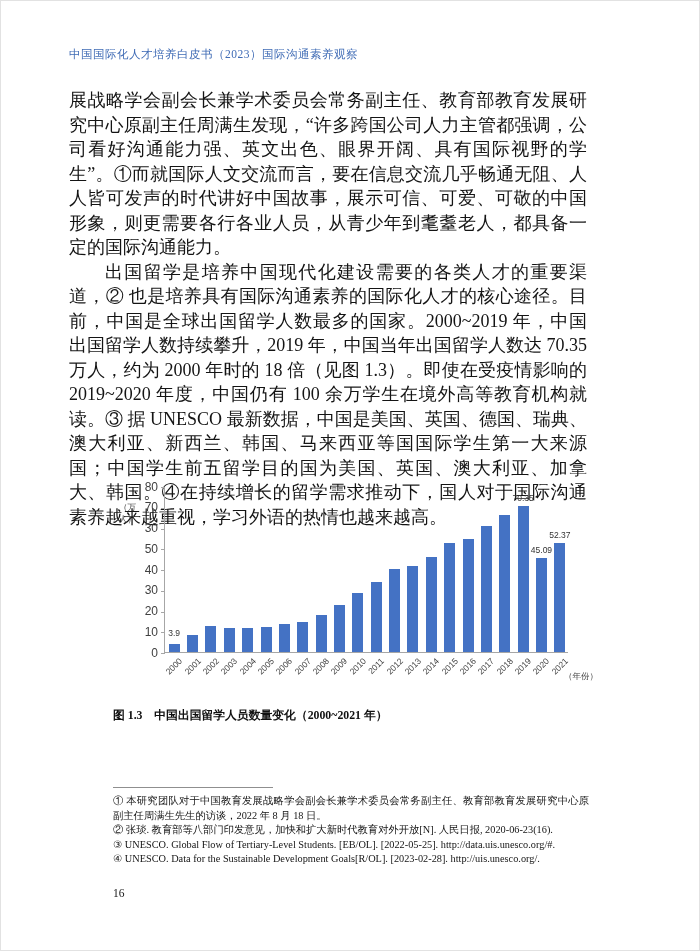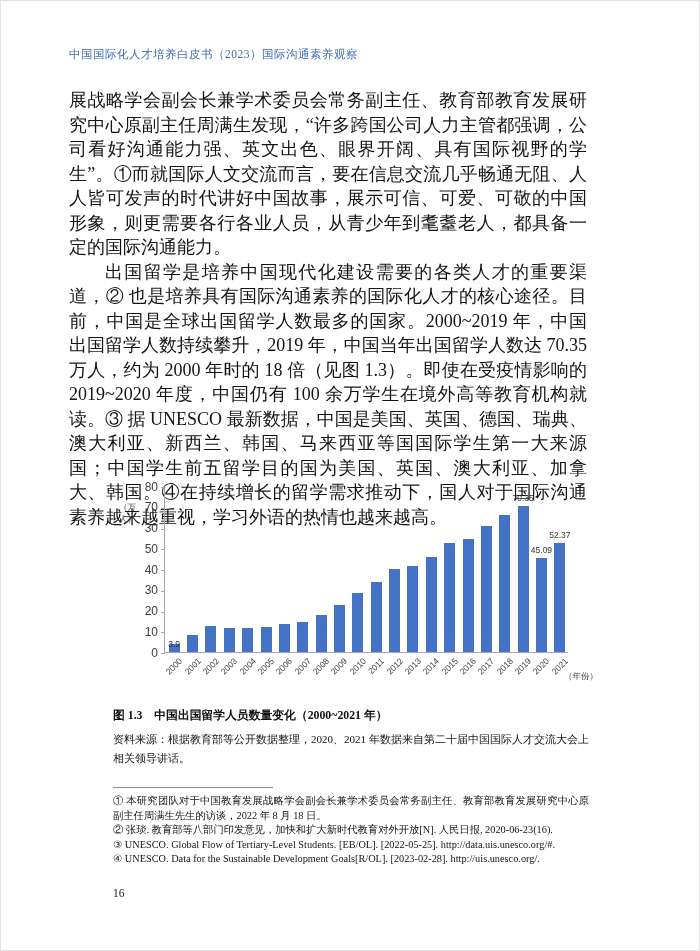--- a/index.html
+++ b/index.html
@@ -82,21 +82,21 @@
           <div class="ytick-label" style="top: 77.5px;">40</div>
           <div class="ytick-mark" style="top: 62.25px;"></div>
           <div class="ytick-label" style="top: 56.75px;">50</div>
           <div class="ytick-mark" style="top: 41.5px;"></div>
           <div class="ytick-label" style="top: 36px;">30</div>
           <div class="ytick-mark" style="top: 20.75px;"></div>
           <div class="ytick-label" style="top: 15.25px;">70</div>
           <div class="ytick-mark" style="top: 0px;"></div>
           <div class="ytick-label" style="top: -5.5px;">80</div>
           <div class="bar" style="left: 3.68182px; height: 8.1px; background: rgb(68, 114, 196);"></div>
-          <div class="bar-label" style="left: 9.18182px; bottom: 3px; margin-top: 42px;">3.9</div>
+          <div class="bar-label" style="left: 9.18182px; bottom: 14px; margin-top: 42px;">3.9</div>
           <div class="xtick-label" style="left: 12.1818px;">2000</div>
           <div class="bar" style="left: 22.0455px; height: 17.4px; background: rgb(68, 114, 196);"></div>
           <div class="xtick-label" style="left: 30.5455px;">2001</div>
           <div class="bar" style="left: 40.4091px; height: 25.9px; background: rgb(68, 114, 196);"></div>
           <div class="xtick-label" style="left: 48.9091px;">2002</div>
           <div class="bar" style="left: 58.7727px; height: 24.3px; background: rgb(68, 114, 196);"></div>
           <div class="xtick-label" style="left: 67.2727px;">2003</div>
           <div class="bar" style="left: 77.1364px; height: 23.9px; background: rgb(68, 114, 196);"></div>
           <div class="xtick-label" style="left: 85.6364px;">2004</div>
           <div class="bar" style="left: 95.5px; height: 24.7px; background: rgb(68, 114, 196);"></div>
@@ -133,21 +133,20 @@
           <div class="bar" style="left: 370.955px; height: 93.6px; background: rgb(68, 114, 196);"></div>
           <div class="bar-label" style="left: 376.455px; bottom: 96.6px; text-align: center;">45.09</div>
           <div class="xtick-label" style="left: 379.455px;">2020</div>
           <div class="bar" style="left: 389.318px; height: 108.7px; background: rgb(68, 114, 196);"></div>
           <div class="bar-label" style="left: 394.818px; bottom: 111.7px;">52.37</div>
           <div class="xtick-label" style="left: 397.818px;">2021</div>
         </div>
       <div class="chart-xlabel">（年份）</div>
     </div>
     <div class="figure-caption">图 1.3　中国出国留学人员数量变化（2000~2021 年）</div>
-    <div class="figure-source">资料来源：根据教育部等公开数据整理，2020、2021 年数据来自第二十届中国国际人才交流大会上相关领导讲话。</div>
   </div>
 
   <div class="footnotes">
     <div class="fn-sep"></div>
     <div>
         <div class="footnote">① 本研究团队对于中国教育发展战略学会副会长兼学术委员会常务副主任、教育部教育发展研究中心原副主任周满生先生的访谈，2022 年 8 月 18 日。</div>
         <div class="footnote">② 张琰. 教育部等八部门印发意见，加快和扩大新时代教育对外开放[N]. 人民日报, 2020-06-23(16).</div>
         <div class="footnote">③ UNESCO. Global Flow of Tertiary-Level Students. [EB/OL]. [2022-05-25]. http://data.uis.unesco.org/#.</div>
         <div class="footnote">④ UNESCO. Data for the Sustainable Development Goals[R/OL]. [2023-02-28]. http://uis.unesco.org/.</div>
       </div>

